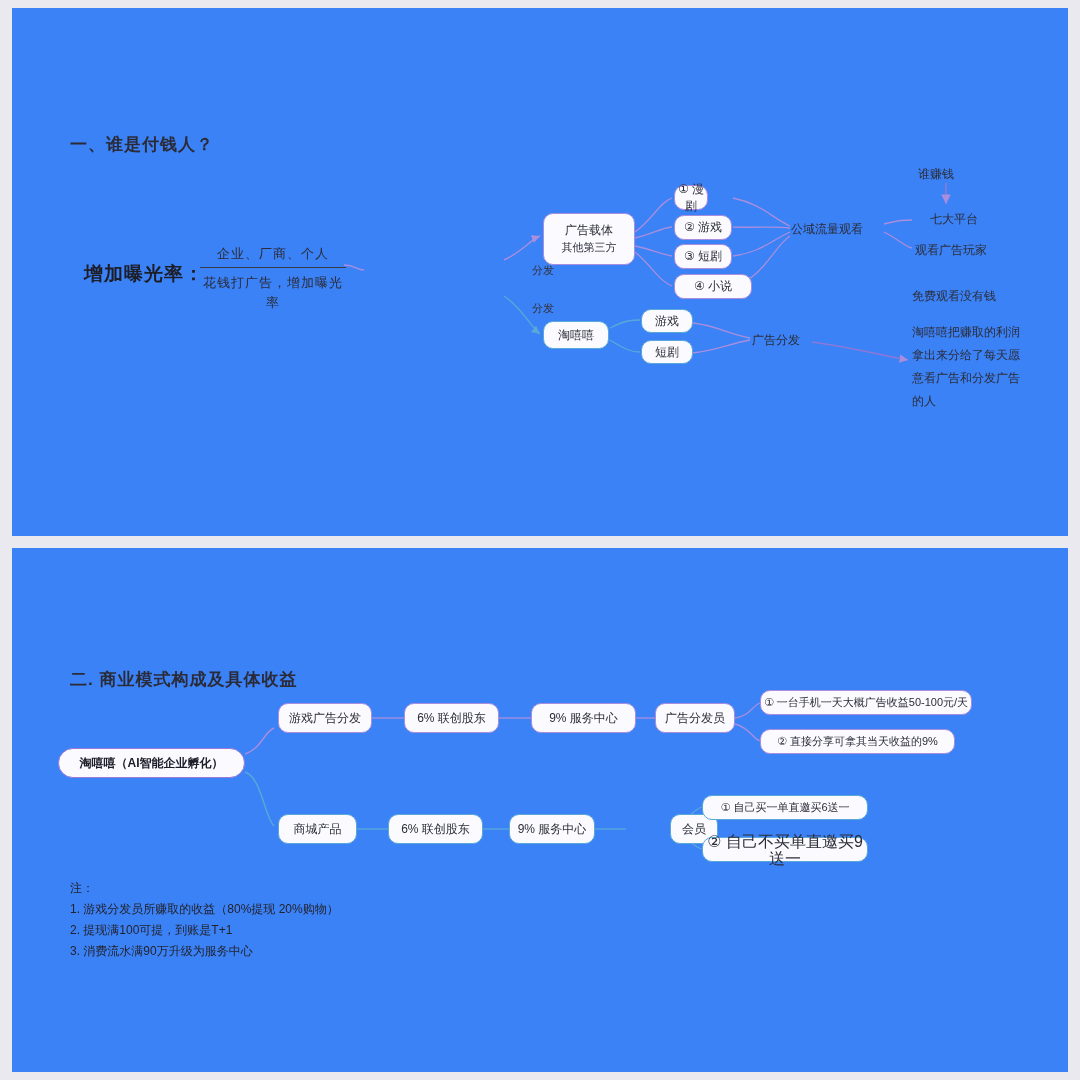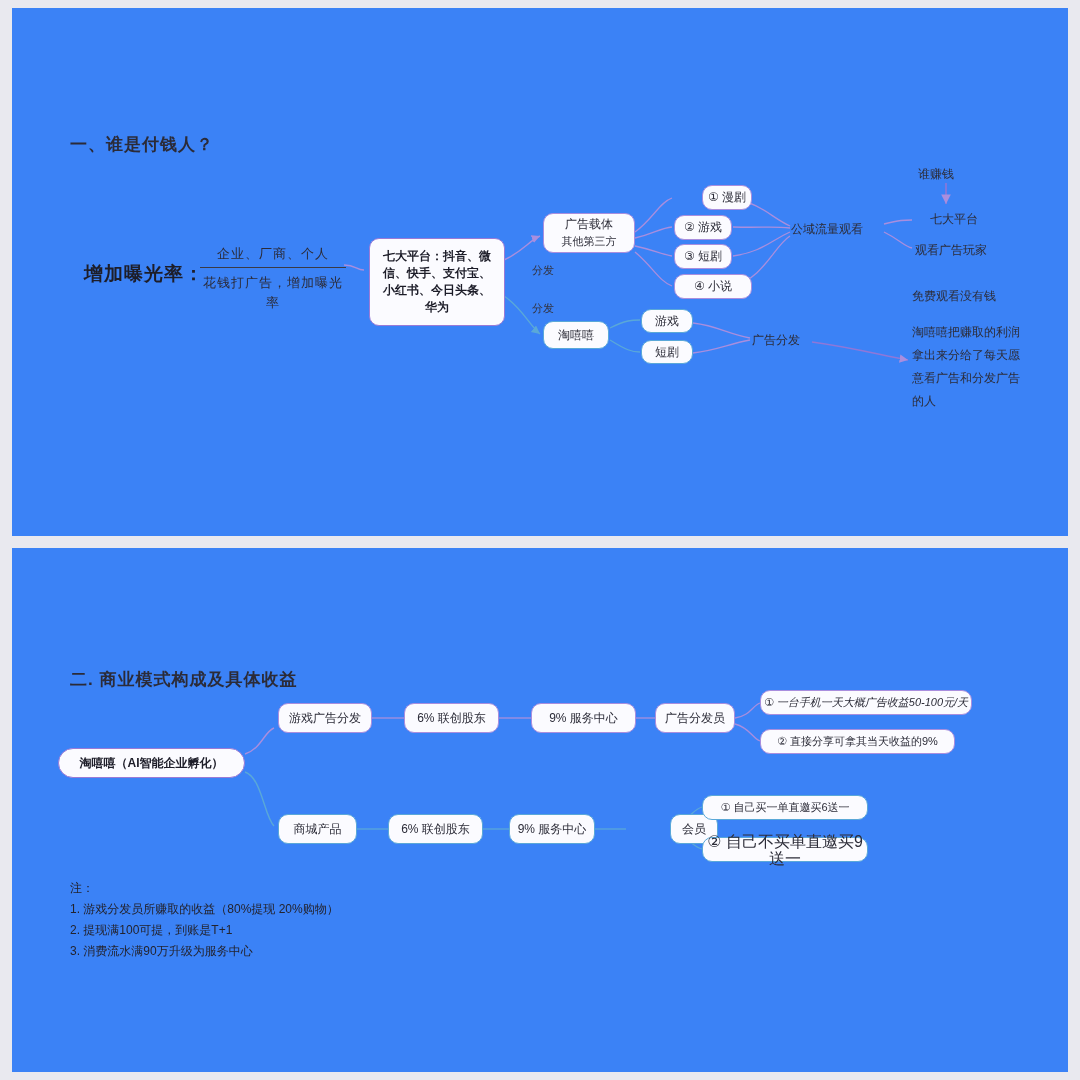--- a/index.html
+++ b/index.html
@@ -112,31 +112,30 @@
   <div class="sec-title" style="left:58px;top:125px;">一、谁是付钱人？</div>
 
   <div class="principle-label" style="left:72px;top:253px;">增加曝光率：</div>
 
   <div class="fraction" style="left:188px;top:236px;width:146px;">
     <div class="num">企业、厂商、个人</div>
     <div class="bar"></div>
     <div class="den">花钱打广告，增加曝光率</div>
   </div>
 
-  <div class="node purple-strong" style="left:357px;top:230px;width:136px;height:88px;padding:6px 8px;">七大平台：抖音、微信、快手、支付宝、小红书、今日头条、华为</div>
 
   <div class="edge-label" style="left:520px;top:255px;">分发</div>
   <div class="edge-label" style="left:520px;top:293px;">分发</div>
 
-  <div class="node purple" style="left:531px;top:205px;width:92px;height:40px;flex-direction:column;justify-content:center;">
+  <div class="node purple" style="left:531px;top:205px;width:92px;height:52px;flex-direction:column;justify-content:center;">
     <span>广告载体</span>
     <span style="font-size:11px;">其他第三方</span>
   </div>
 
-  <div class="node purple" style="left:662px;top:177px;width:50px;height:25px;margin-left:28px;">① 漫剧</div>
+  <div class="node purple" style="left:662px;top:177px;width:34px;height:25px;">① 漫剧</div>
   <div class="node purple" style="left:662px;top:207px;width:58px;height:25px;">② 游戏</div>
   <div class="node purple" style="left:662px;top:236px;width:58px;height:25px;">③ 短剧</div>
   <div class="node purple" style="left:662px;top:266px;width:78px;height:25px;">④ 小说</div>
 
   <div class="plain" style="left:779px;top:212px;">公域流量观看</div>
 
   <div class="plain" style="left:906px;top:157px;">谁赚钱</div>
   <div class="plain" style="left:918px;top:202px;font-family:Liberation Serif, serif;">七大平台</div>
   <div class="plain" style="left:903px;top:233px;">观看广告玩家</div>
   <div class="plain" style="left:900px;top:279px;">免费观看没有钱</div>
@@ -170,21 +169,21 @@
   </svg>
 
   <div class="sec-title" style="left:58px;top:120px;">二. 商业模式构成及具体收益</div>
 
   <div class="node purple-strong" style="left:46px;top:200px;width:187px;height:30px;border-radius:16px;font-size:12px;">淘嘻嘻（AI智能企业孵化）</div>
 
   <div class="node purple" style="left:266px;top:155px;width:94px;height:30px;">游戏广告分发</div>
   <div class="node purple" style="left:392px;top:155px;width:95px;height:30px;">6%  联创股东</div>
   <div class="node purple" style="left:519px;top:155px;width:105px;height:30px;">9%  服务中心</div>
   <div class="node purple" style="left:643px;top:155px;width:80px;height:30px;">广告分发员</div>
-  <div class="node purple" style="left:748px;top:142px;width:212px;height:25px;font-size:11px;font-style:italic;">① 一台手机一天大概广告收益50-100元/天</div>
+  <div class="node purple" style="left:748px;top:142px;width:212px;height:25px;font-size:11px;">① 一台手机一天大概广告收益50-100元/天</div>
   <div class="node purple" style="left:748px;top:181px;width:195px;height:25px;font-size:11px;">② 直接分享可拿其当天收益的9%</div>
 
   <div class="node blue" style="left:266px;top:266px;width:79px;height:30px;">商城产品</div>
   <div class="node blue" style="left:376px;top:266px;width:95px;height:30px;">6%  联创股东</div>
   <div class="node blue" style="left:497px;top:266px;width:86px;height:30px;">9%  服务中心</div>
   <div class="node blue" style="left:614px;top:266px;width:48px;height:30px;margin-left:44px;">会员</div>
   <div class="node blue" style="left:690px;top:247px;width:166px;height:25px;font-size:11px;">① 自己买一单直邀买6送一</div>
   <div class="node blue" style="left:690px;top:289px;width:166px;height:25px;font-size:16px;">② 自己不买单直邀买9送一</div>
 
   <div class="note" style="left:58px;top:330px;">

